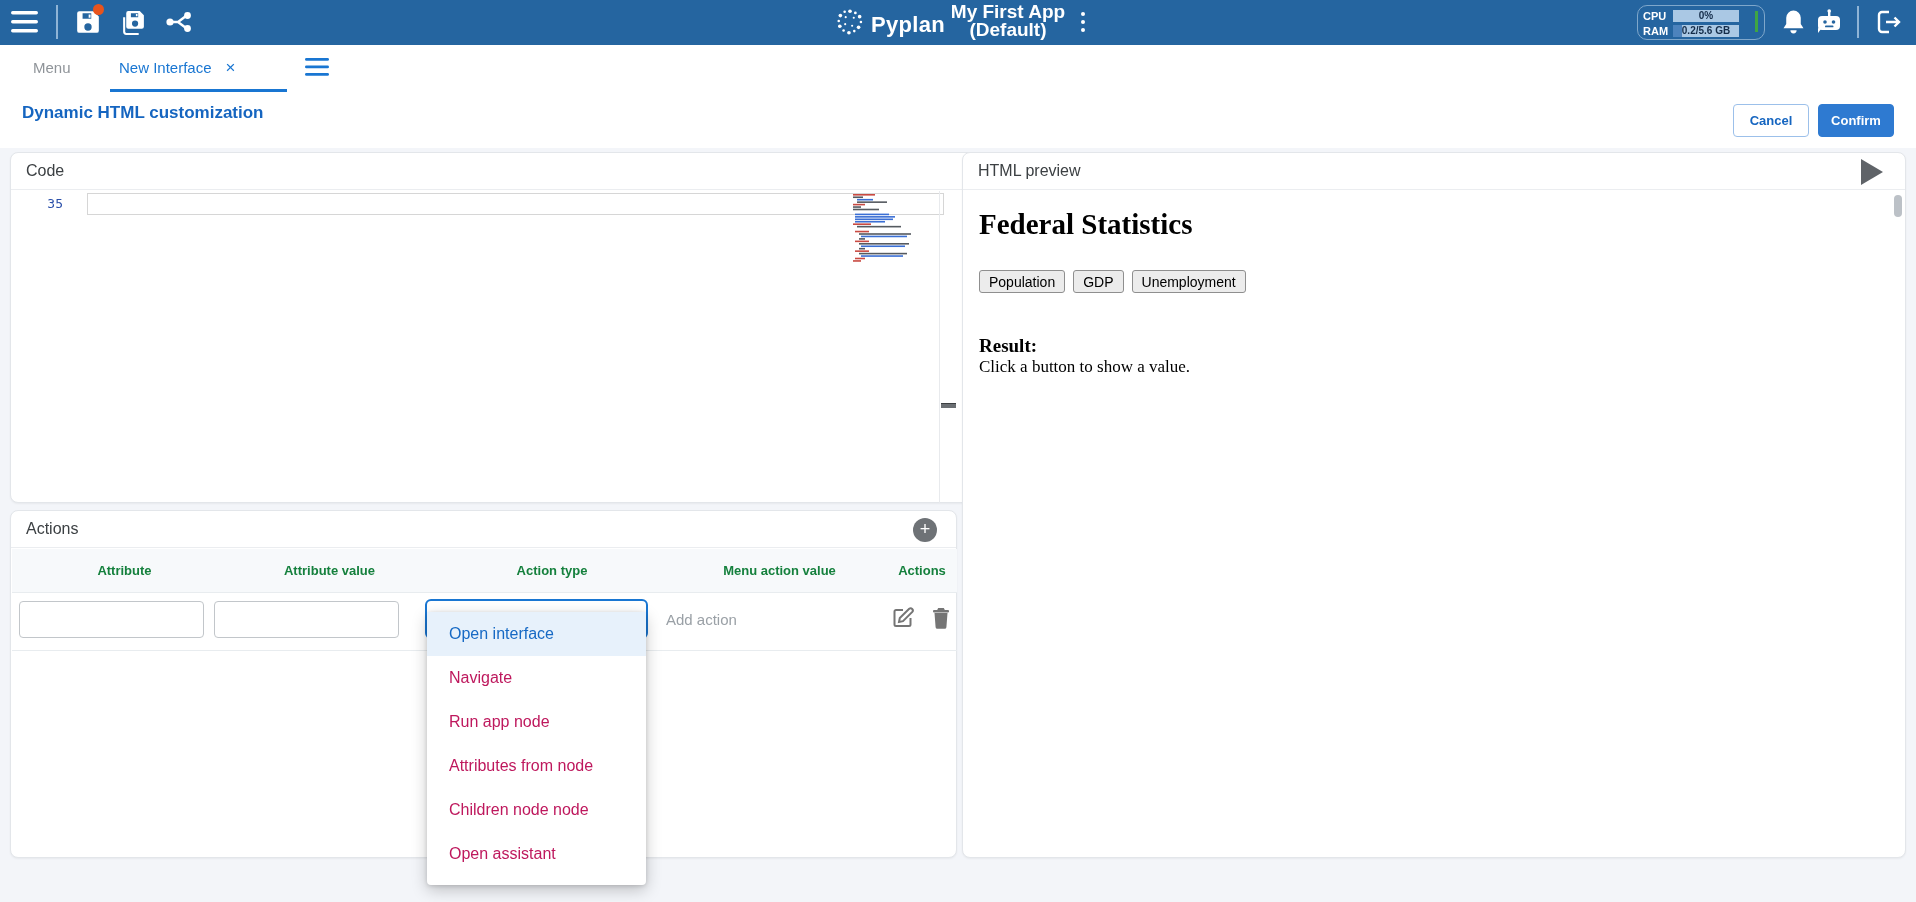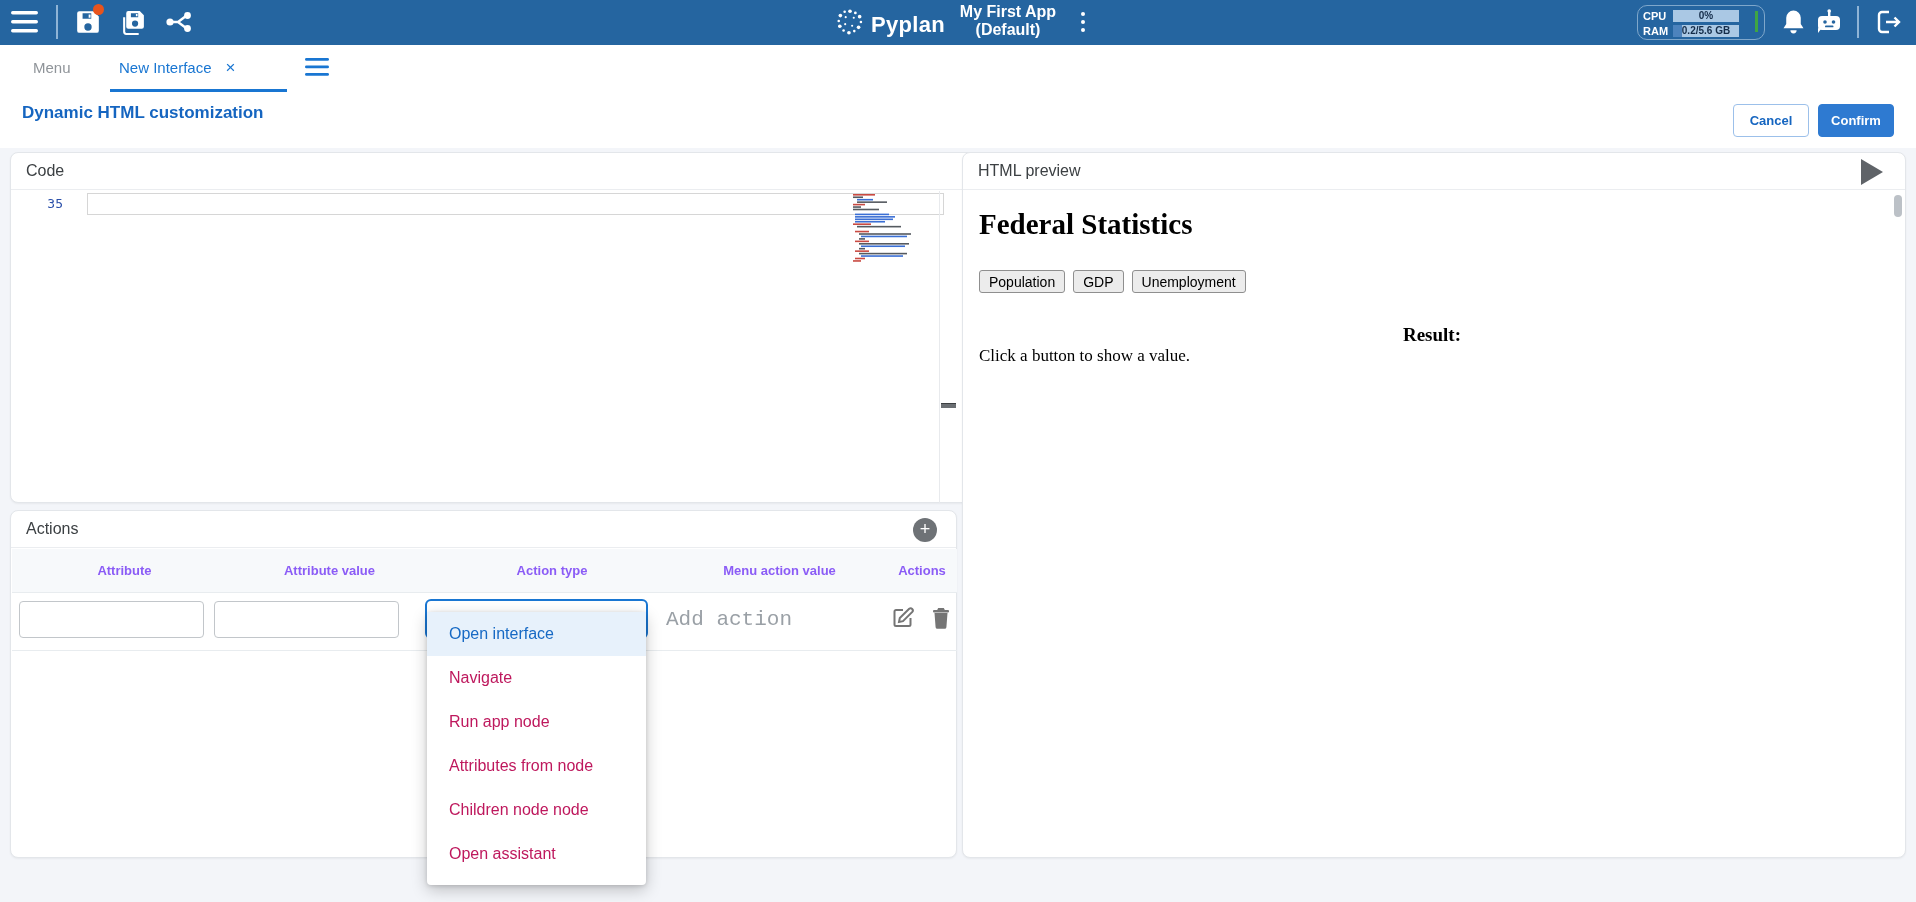--- a/index.html
+++ b/index.html
@@ -7,21 +7,21 @@
   body { font-family:"Liberation Sans", sans-serif; background:#f3f5f9; position:relative; }
 
   
   .topbar { position:absolute; left:0; top:0; width:1916px; height:45px; background:#2565a0; }
   .tb-icon { position:absolute; cursor:pointer; }
   .tb-divider { position:absolute; width:2px; background:#8fb4d6; }
   .unsaved-dot { position:absolute; width:11px; height:11px; border-radius:50%; background:#e8541d; }
   .logo-wrap { position:absolute; left:835px; top:6px; display:flex; align-items:flex-end; gap:6px; }
   .logo-text { color:#ffffff; font-size:22px; font-weight:bold; letter-spacing:.3px; }
   .app-title { position:absolute; left:938px; top:3px; width:140px; text-align:center; color:#ffffff;
-               font-size:16px; font-weight:bold; line-height:18px; }
+               font-size:19px; font-weight:bold; line-height:18px; }
   .meter-box { position:absolute; left:1637px; top:5px; width:128px; height:35px;
                border:1px solid #7fa7cb; border-radius:10px; }
   .meter-row { position:absolute; left:5px; height:13px; display:flex; align-items:center; }
   .meter-label { color:#ffffff; font-weight:bold; font-size:11px; width:30px; }
   .meter-bar { position:relative; width:66px; height:12px; background:#aac8e4; overflow:hidden; }
   .meter-bar span { position:absolute; left:0; top:0; width:100%; text-align:center;
                     font-size:10px; line-height:12px; color:#142c49; font-weight:bold; }
   .ram-fill { position:absolute; left:0; top:0; width:9px; height:12px; background:#4d83bd; }
   .green-ind { position:absolute; left:117px; top:5px; width:3px; height:21px; background:#3fa544; }
 
@@ -64,35 +64,35 @@
               border-left:22px solid #5f6368; }
   .pv-scroll-thumb { position:absolute; right:3px; top:42px; width:8px; height:22px;
                      background:#bcc1c7; border-radius:4px; cursor:pointer; }
   .pv-content { position:absolute; left:16px; top:38px; right:20px; bottom:6px;
                 font-family:"Liberation Serif", serif; color:#000; }
   .pv-h1 { font-size:29px; font-weight:bold; margin-top:17px; }
   .pv-buttons { margin-top:29px; display:flex; gap:8px; }
   .pv-btn { font-family:"Liberation Sans",sans-serif; font-size:14px; color:#000;
             background:#ececec; border:1px solid #8f8f8f; border-radius:3px;
             padding:2px 9px; height:23px; cursor:pointer; }
-  .pv-h3 { font-size:19px; font-weight:bold; margin-top:31px;text-align:center; }
+  .pv-h3 { font-size:19px; font-weight:bold; margin-top:42px; }
   .pv-p { font-size:17px; }
 
   
   .actions-panel { left:10px; top:510px; width:947px; height:348px; }
   .add-btn { position:absolute; right:19px; top:7px; width:24px; height:24px; border-radius:50%;
              background:#6e7276; color:#ffffff; font-size:18px; line-height:23px; text-align:center; cursor:pointer; }
   .thead { position:absolute; left:1px; top:38px; width:945px; height:44px; background:#f7f9fb;
            border-bottom:1px solid #e8ecef; }
-  .th { position:absolute; top:14px; font-size:13px; font-weight:bold; color:#8b5cf6; text-align:center; }
+  .th { position:absolute; top:14px; font-size:13px; font-weight:bold; color:#15803d; text-align:center; }
   .row-input { position:absolute; top:90px; height:37px; width:185px; border:1px solid #c2c6ca;
                border-radius:4px; background:#fff; padding:0 8px; font-size:14px;
                font-family:"Liberation Sans",sans-serif; }
   .add-action-input { position:absolute; left:655px; top:90px; width:160px; height:37px; border:none;
-                      outline:none; font-size:21px; color:#3c4043; font-family:Liberation Mono, monospace; }
+                      outline:none; font-size:15px; color:#3c4043; font-family:Liberation Sans, sans-serif; }
   .add-action-input::placeholder { color:#9aa0a6; }
   .row-divider { position:absolute; left:1px; top:139px; width:945px; height:1px; background:#e8ecef; }
   .row-icon { position:absolute; top:95px; width:24px; height:24px; cursor:pointer; }
 
   
   .select-box { position:absolute; left:425px; top:599px; width:223px; height:40px;
                 border:2px solid #1976d2; border-radius:6px; background:#ffffff; z-index:40; cursor:pointer; }
   .dropdown { position:absolute; left:427px; top:612px; width:219px; height:273px; background:#ffffff;
               border-radius:4px; box-shadow:0 5px 16px rgba(0,0,0,.22), 0 1px 4px rgba(0,0,0,.14);
               z-index:50; padding-top:0; }

